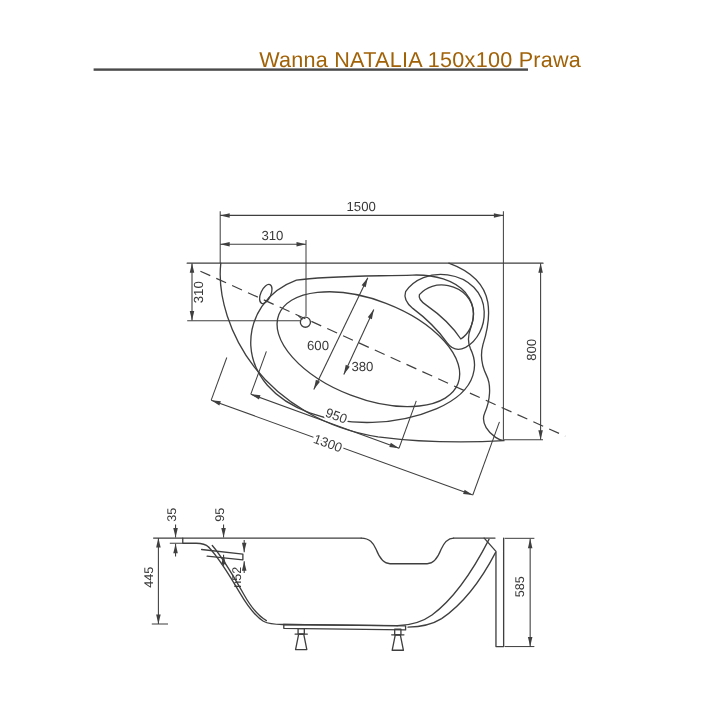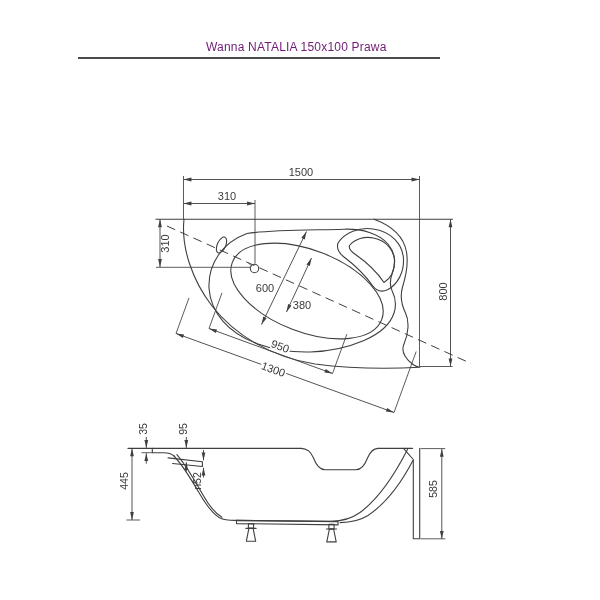--- a/index.html
+++ b/index.html
@@ -1,22 +1,22 @@
 <!DOCTYPE html>
 <html><head>
 <meta charset="utf-8">
 <style>
   html,body { margin:0; padding:0; background:#ffffff; }
   .page {
     position:relative; width:600px; height:600px; background:#ffffff;
     font-family:"Liberation Sans", sans-serif; overflow:hidden;
   }
   .title {
-    position:absolute; left:206px; top:40px;
-    font-size:12px; color:#701a75; letter-spacing:0.2px; white-space:nowrap;
+    position:absolute; left:216px; top:40px;
+    font-size:18px; color:#a16207; letter-spacing:0.2px; white-space:nowrap;
   }
   .title-rule {
     position:absolute; left:78px; top:57px; width:362px; height:1.5px;
     background:#4a4a4a;
   }
   svg { position:absolute; left:0; top:0; }
   .ln   { fill:none; stroke:#3f3f3f; stroke-width:1.1; stroke-linecap:round; stroke-linejoin:round; }
   .dim  { fill:none; stroke:#3f3f3f; stroke-width:0.9; }
   .ext  { fill:none; stroke:#3f3f3f; stroke-width:0.85; }
   .dash { fill:none; stroke:#3f3f3f; stroke-width:1; stroke-dasharray:9 5.5; }

